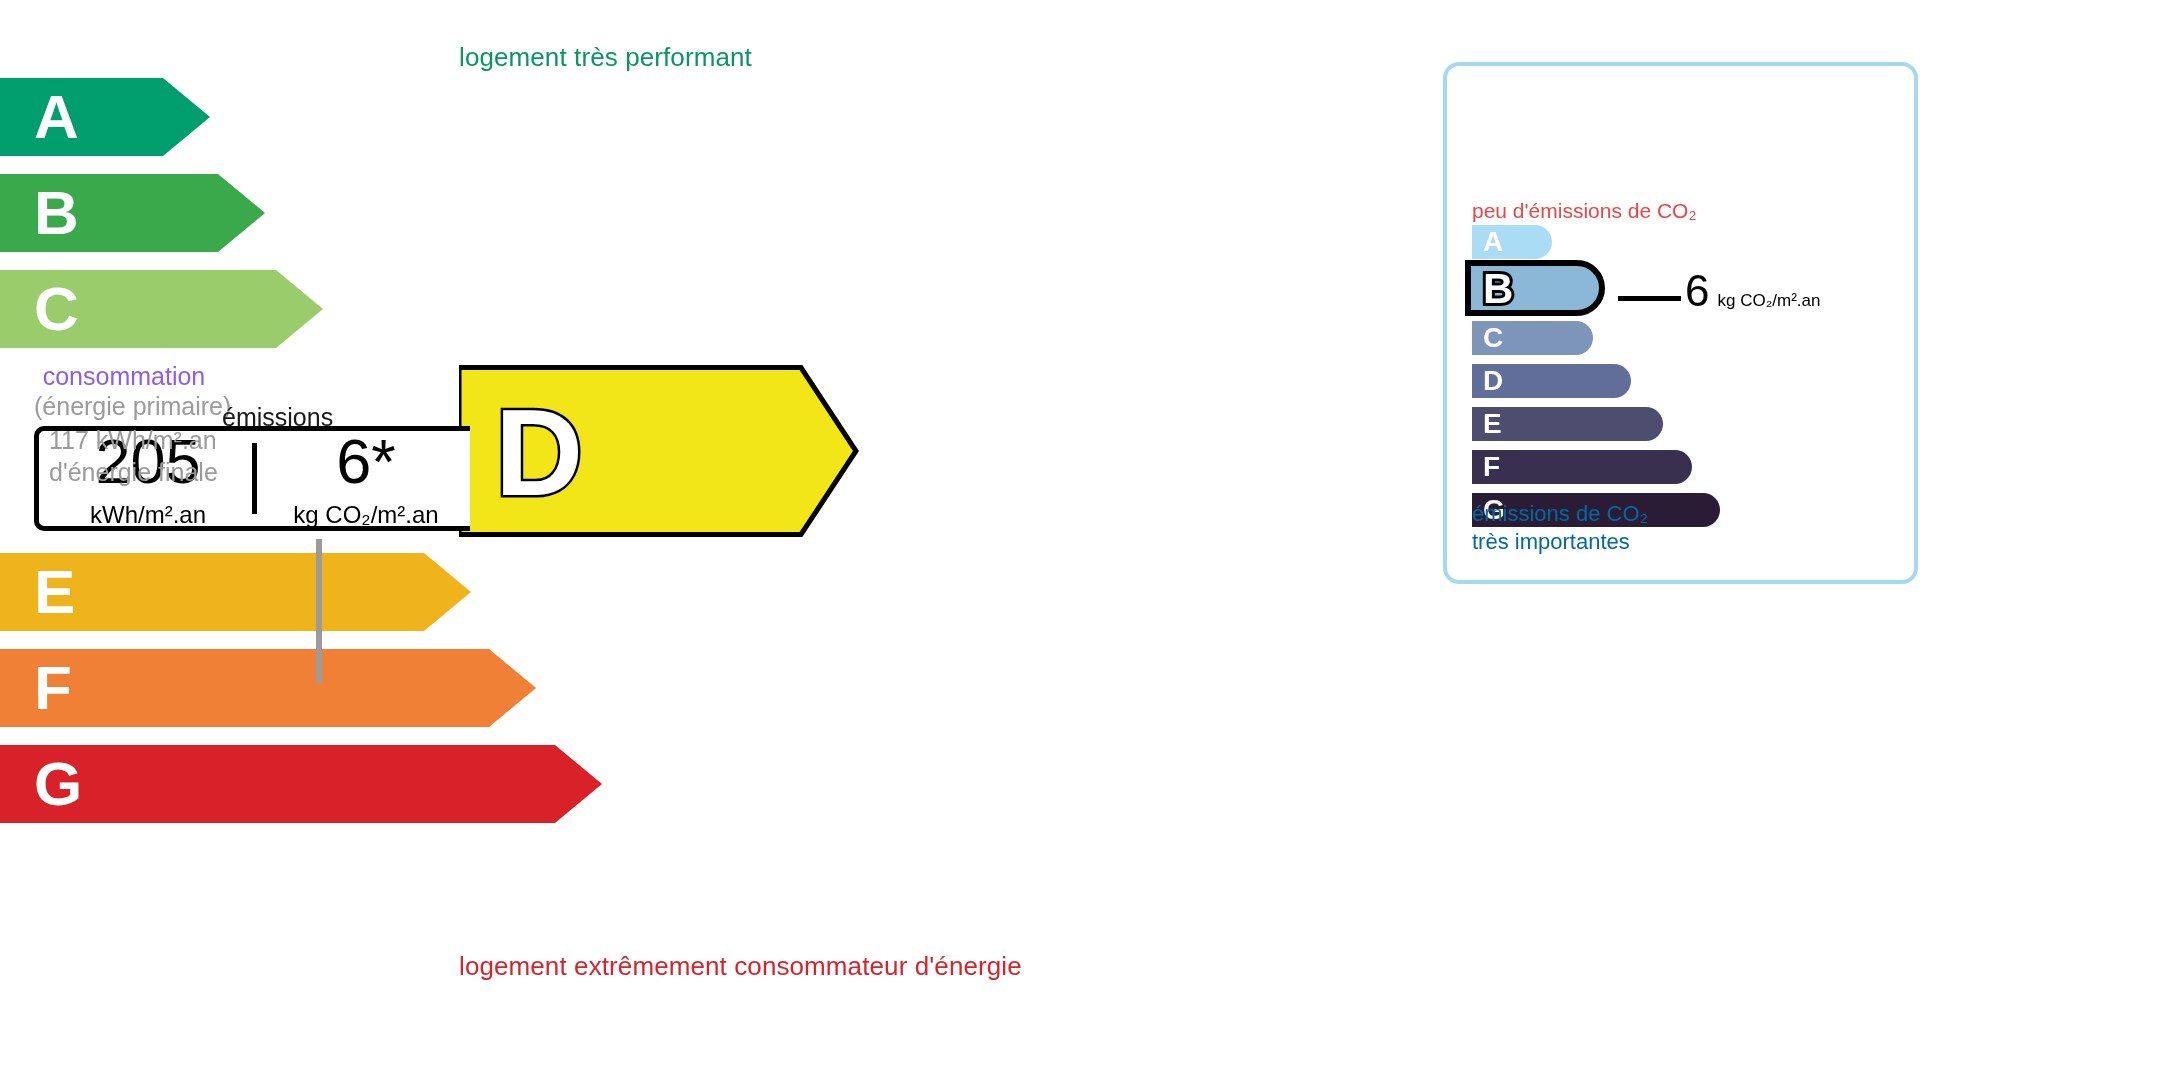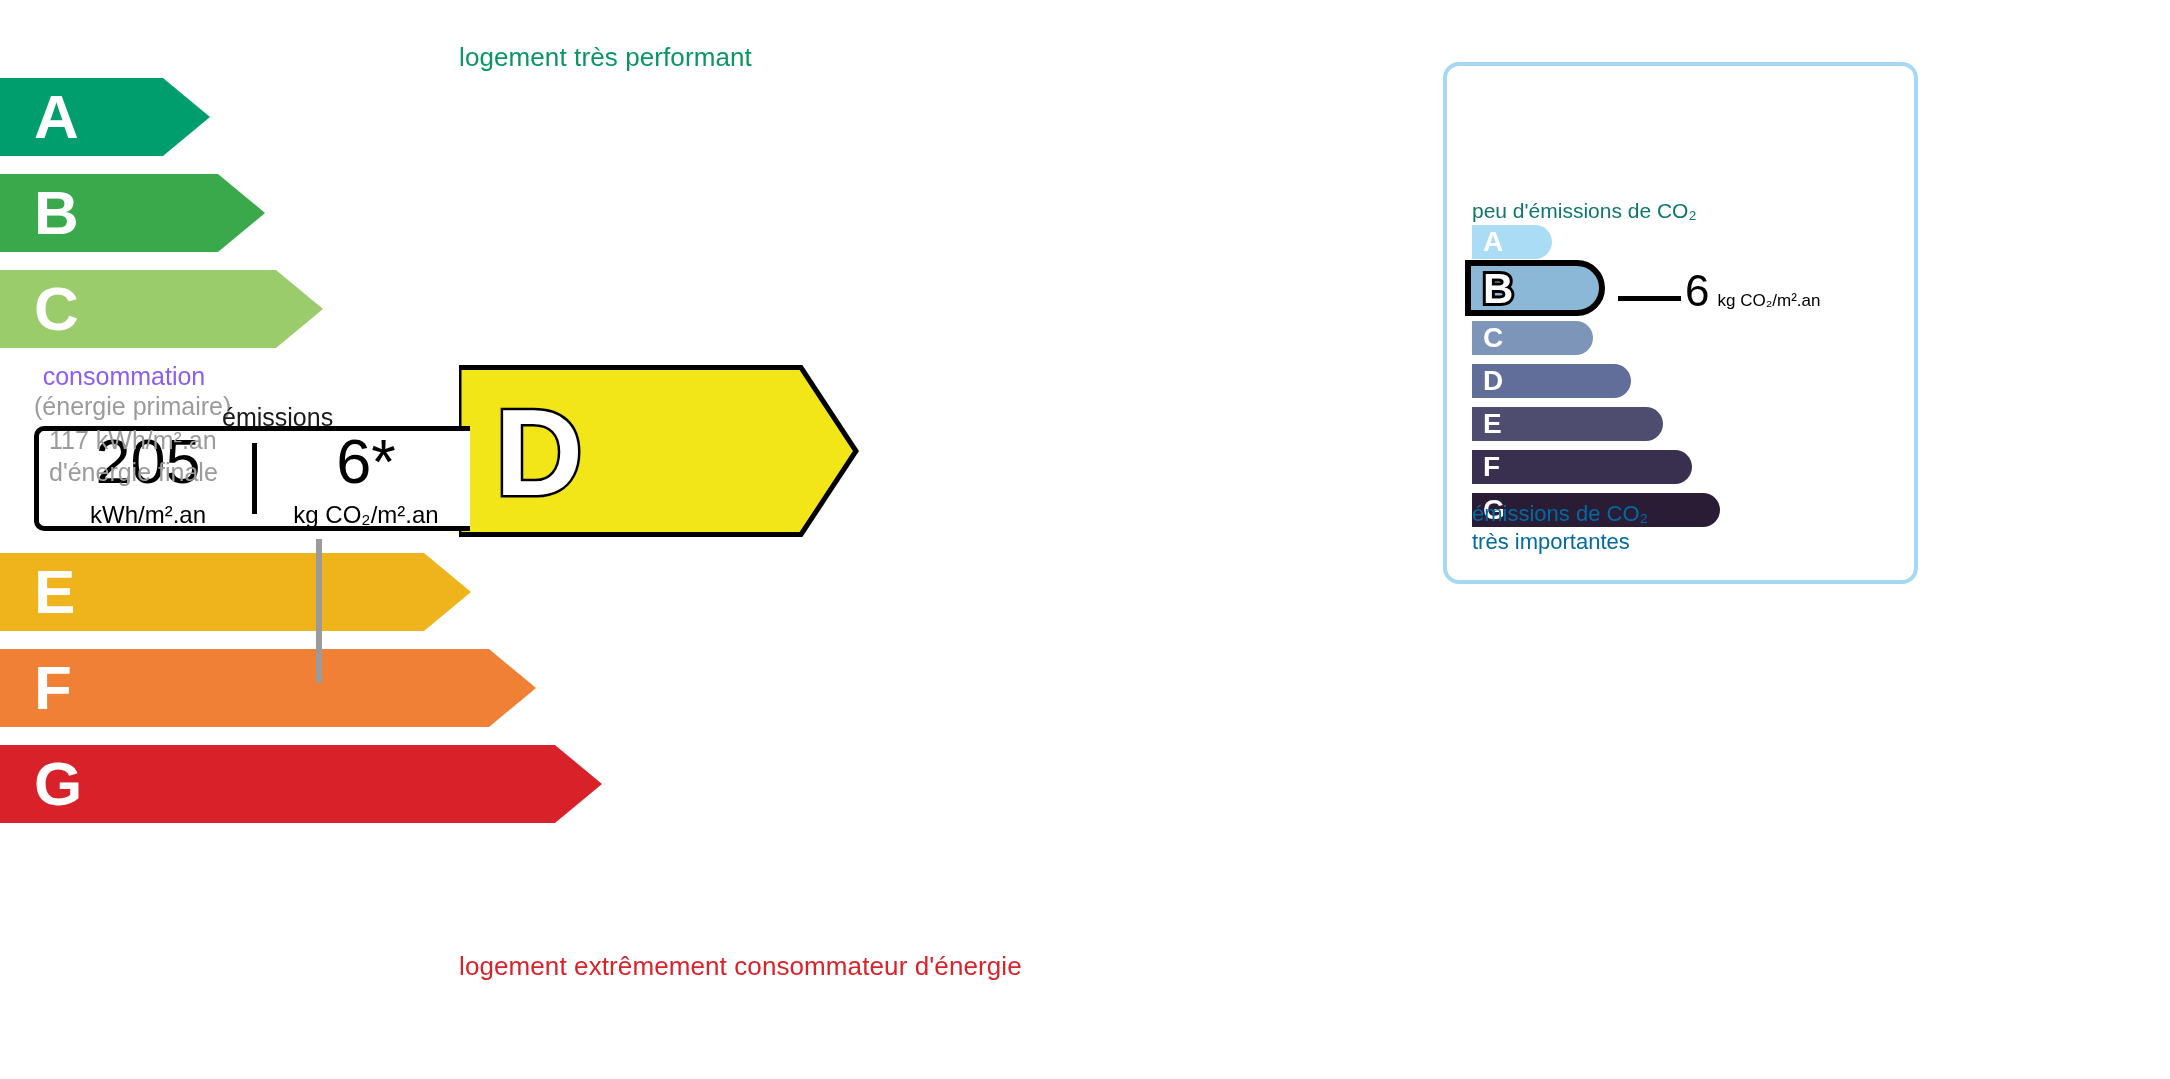--- a/index.html
+++ b/index.html
@@ -173,21 +173,21 @@
     font-size: 27px;
     font-weight: bold;
     color: #12121c;
     line-height: 1.3;
   }
   #co2-top-caption {
     position: absolute;
     left: 25px;
     top: 133px;
     font-size: 21px;
-    color: #0f766e;
+    color: #ef4444;
     white-space: nowrap;
   }
   #co2-bottom-caption {
     position: absolute;
     left: 25px;
     top: 434px;
     font-size: 22px;
     color: #0369a1;
     line-height: 1.28;
   }

